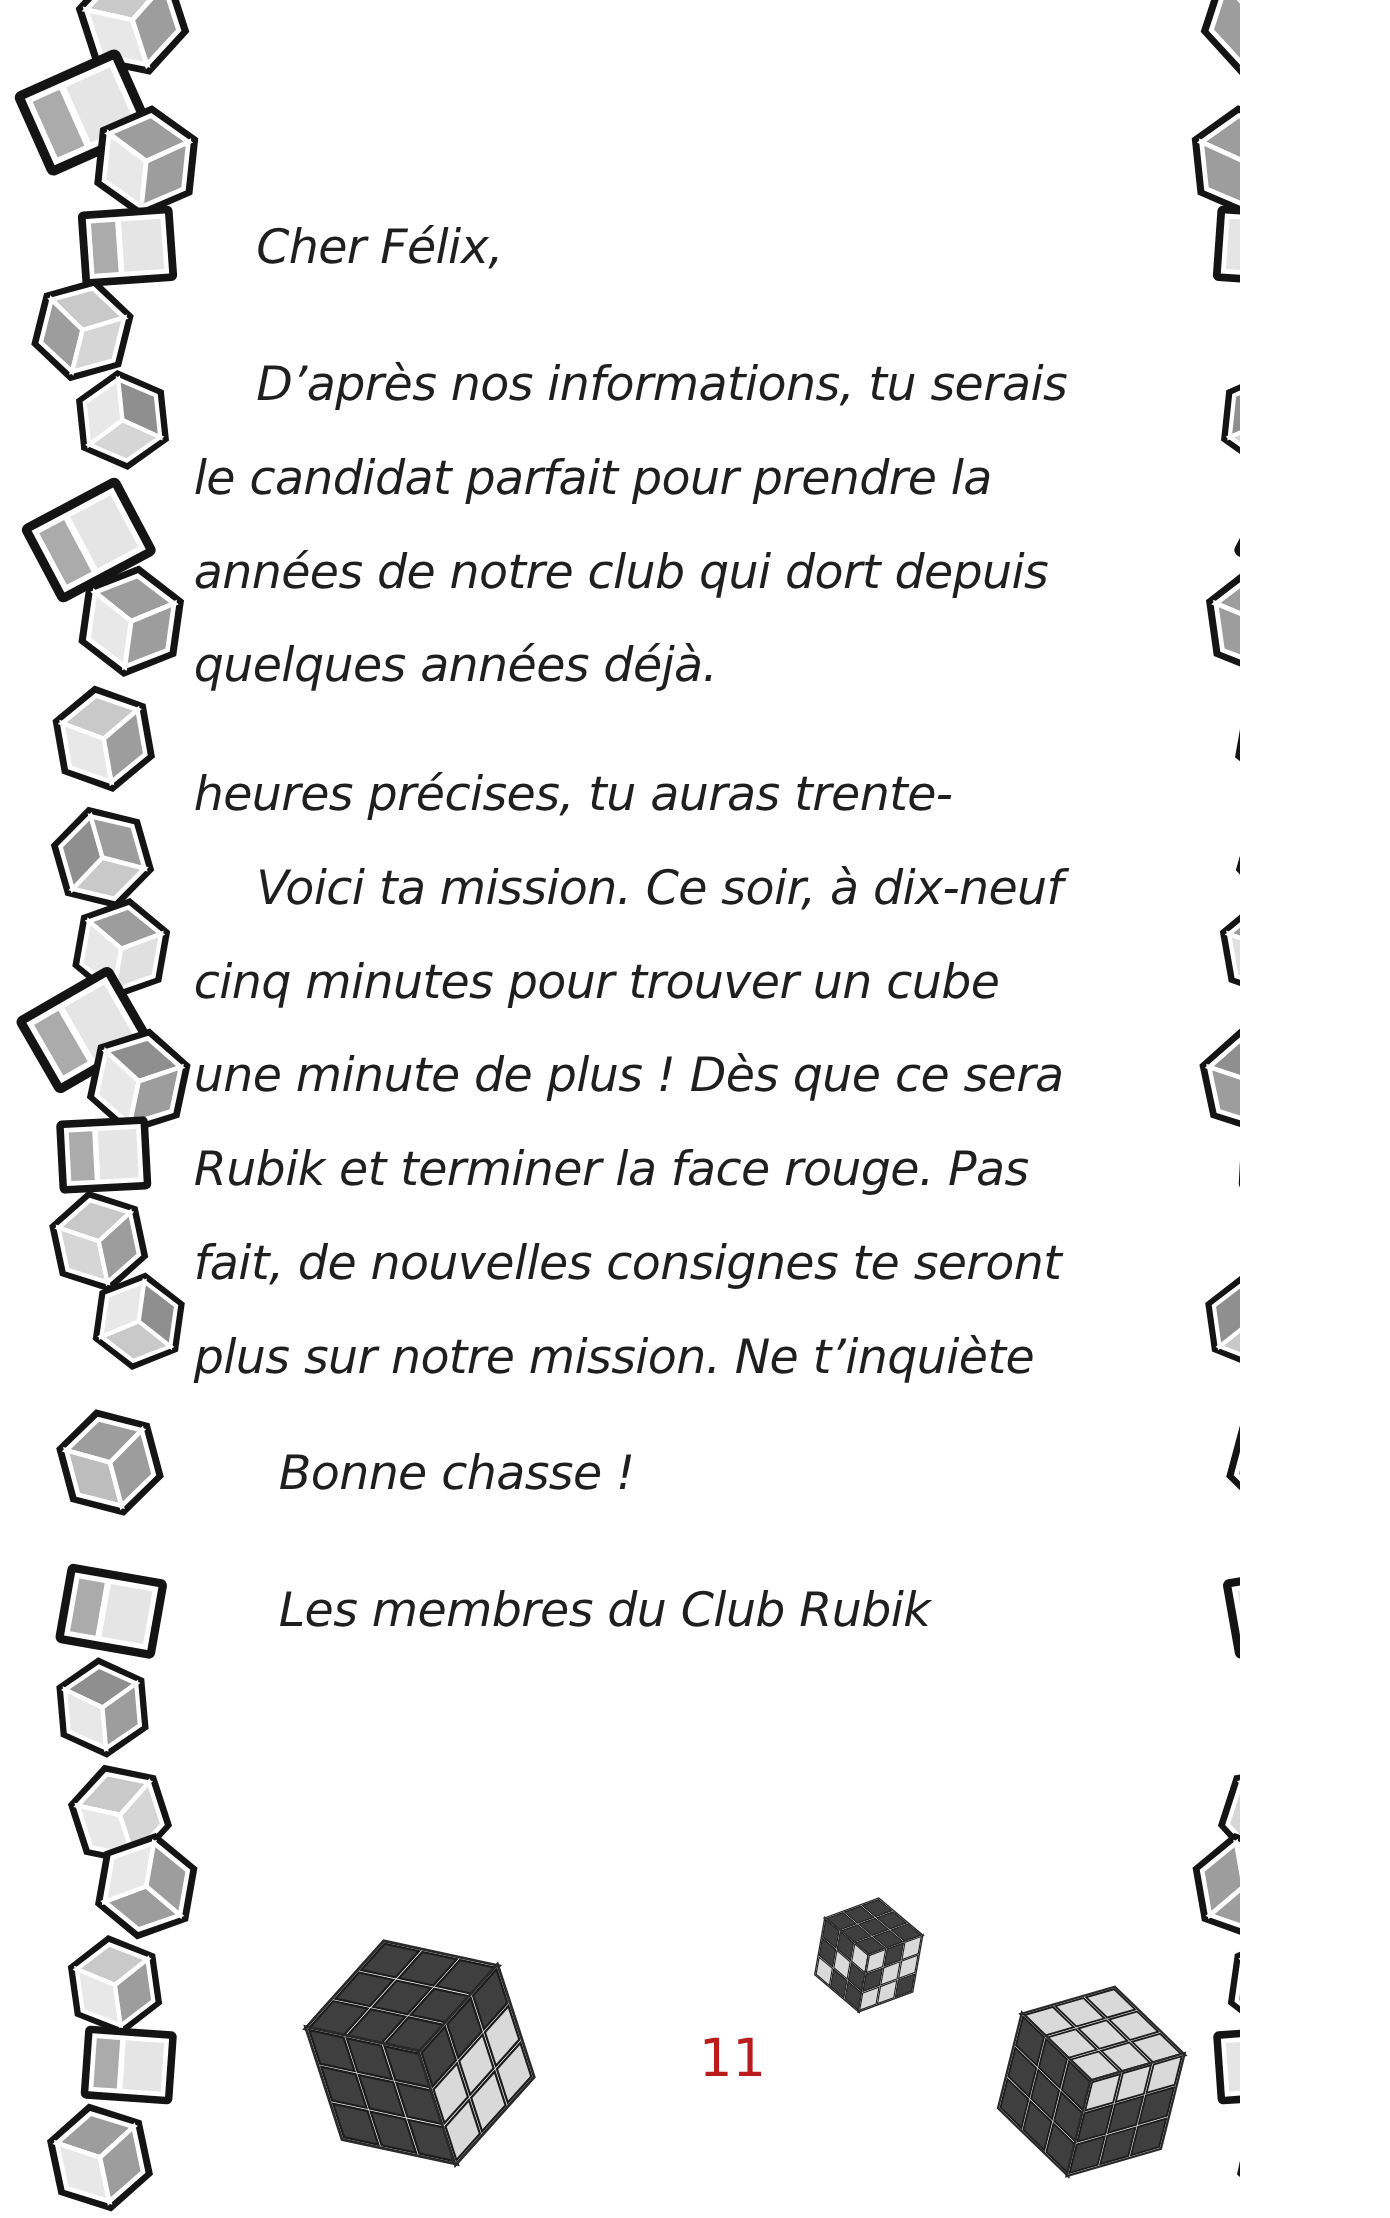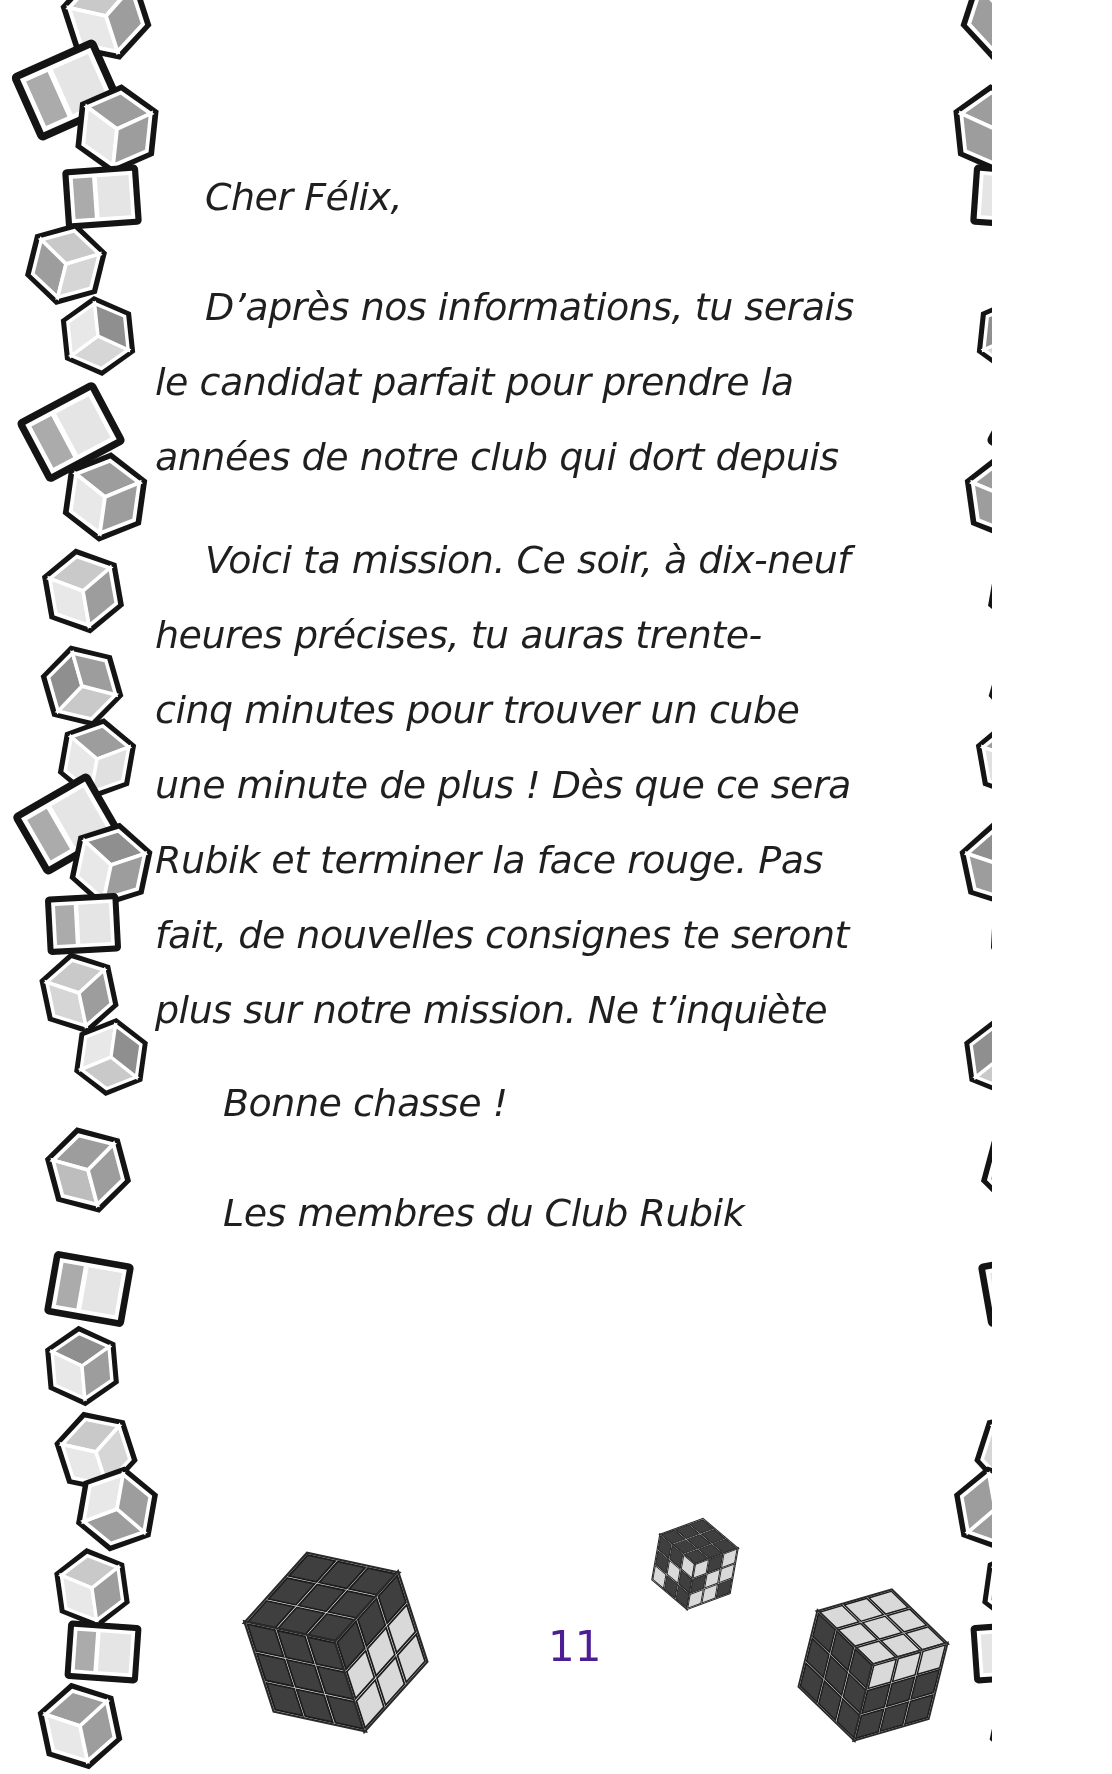--- a/index.html
+++ b/index.html
@@ -9,22 +9,22 @@
   .letter{position:absolute;left:155px;top:160px;width:740px;
           font-style:italic;font-size:38px;line-height:75px;letter-spacing:-0.5px;
           color:#1f1f1f;}
   .line{white-space:nowrap;}
   .indent{padding-left:50px;}
   .para-1{margin-top:35px;}
   .para-2{margin-top:28px;}
   .closing{margin-top:18px;padding-left:68px;}
   .signature{margin-top:35px;padding-left:68px;}
   
-  .pagenum{position:absolute;left:548px;top:1622px;width:76px;
-           font-size:42px;font-weight:500;color:#4c1d95;}
+  .pagenum{position:absolute;left:548px;top:1622px;width:76px;text-align:center;
+           font-size:42px;font-weight:500;color:#b91c1c;}
   
   .bc{position:absolute;}
   .defs{position:absolute;width:0;height:0;overflow:hidden;}
   
   .rubik{position:absolute;}
   .rubik svg{width:100%;height:100%;overflow:visible;transform:rotate(var(--rot,0deg));}
 </style>
 </head>
 <body>
 
@@ -195,24 +195,25 @@
         <use href="#cube3d"></use>
       </svg>
   </div>
 
   <div class="letter">
     <div class="line indent">Cher Félix,</div>
     <div class="para-1">
       <div class="line indent">D’après nos informations, tu serais</div>
       <div class="line">le candidat parfait pour prendre la</div>
       <div class="line">années de notre club qui dort depuis</div>
+      <div class="line">quelques années déjà.</div>
     </div>
     <div class="para-2">
+      <div class="line">heures précises, tu auras trente-</div>
       <div class="line indent">Voici ta mission. Ce soir, à dix-neuf</div>
-      <div class="line">heures précises, tu auras trente-</div>
       <div class="line">cinq minutes pour trouver un cube</div>
       <div class="line">une minute de plus ! Dès que ce sera</div>
       <div class="line">Rubik et terminer la face rouge. Pas</div>
       <div class="line">fait, de nouvelles consignes te seront</div>
       <div class="line">plus sur notre mission. Ne t’inquiète</div>
     </div>
     <div class="line closing">Bonne chasse !</div>
     <div class="line signature">Les membres du Club Rubik</div>
   </div>
 

